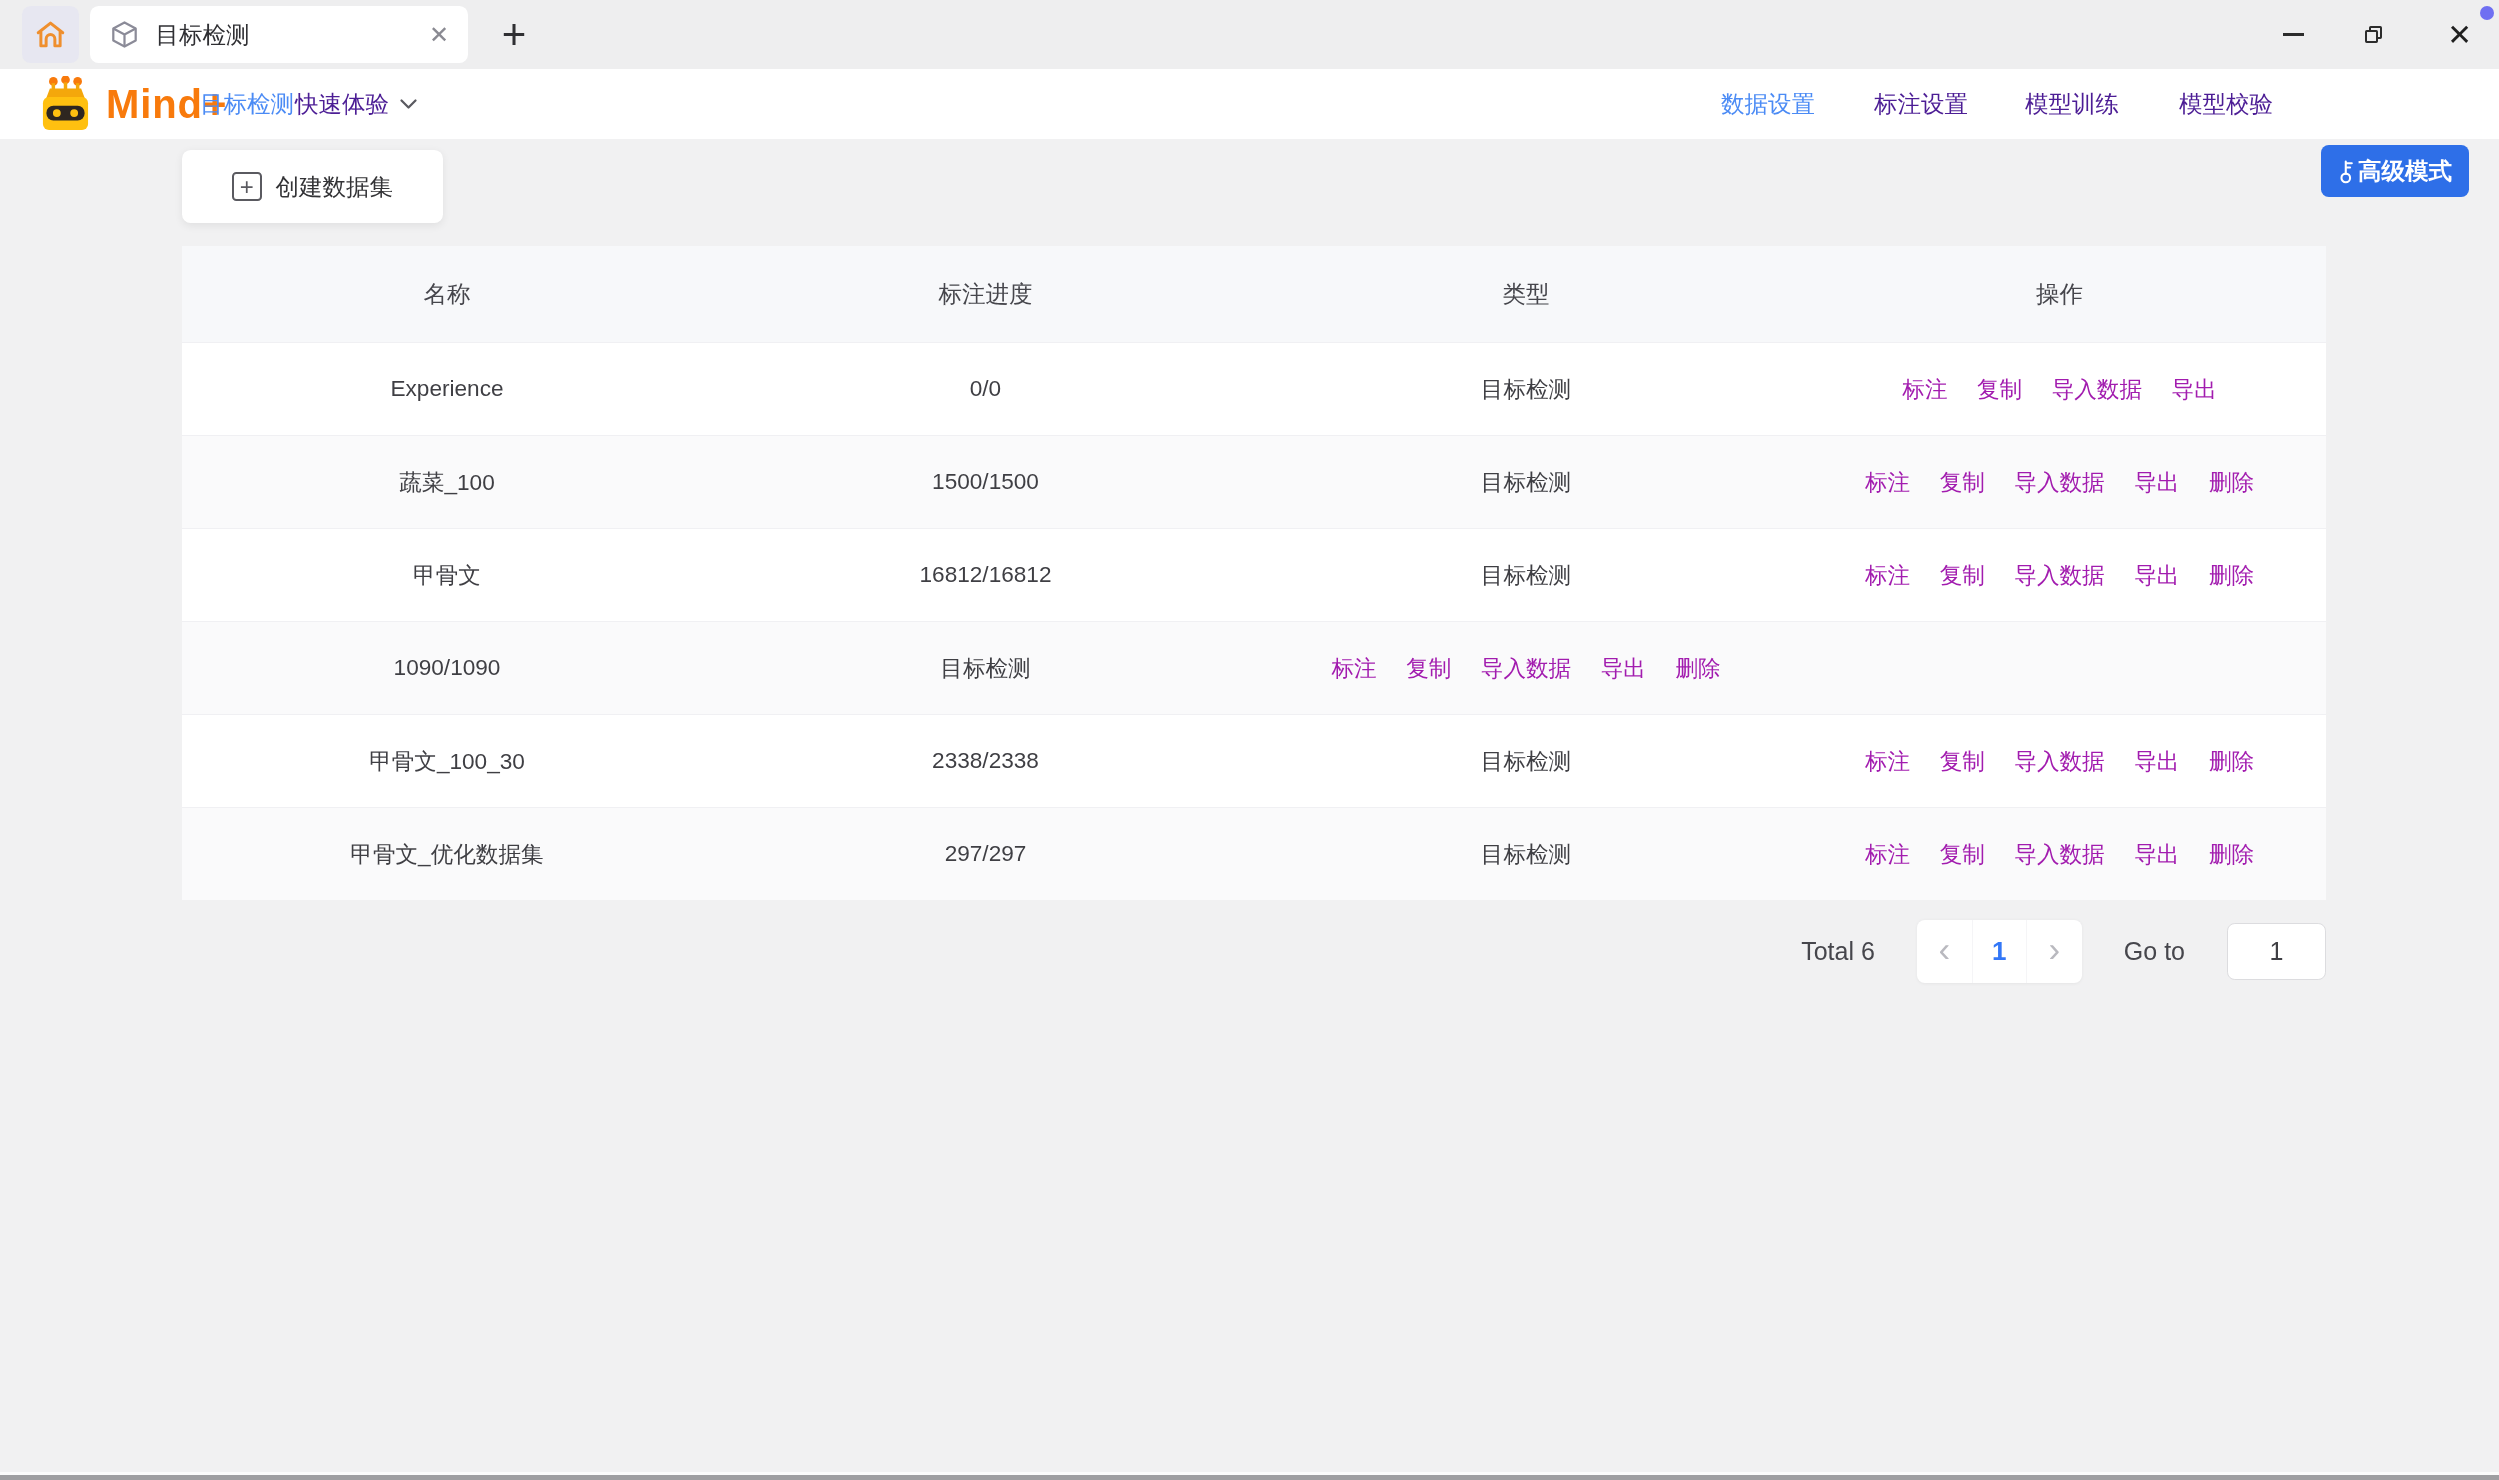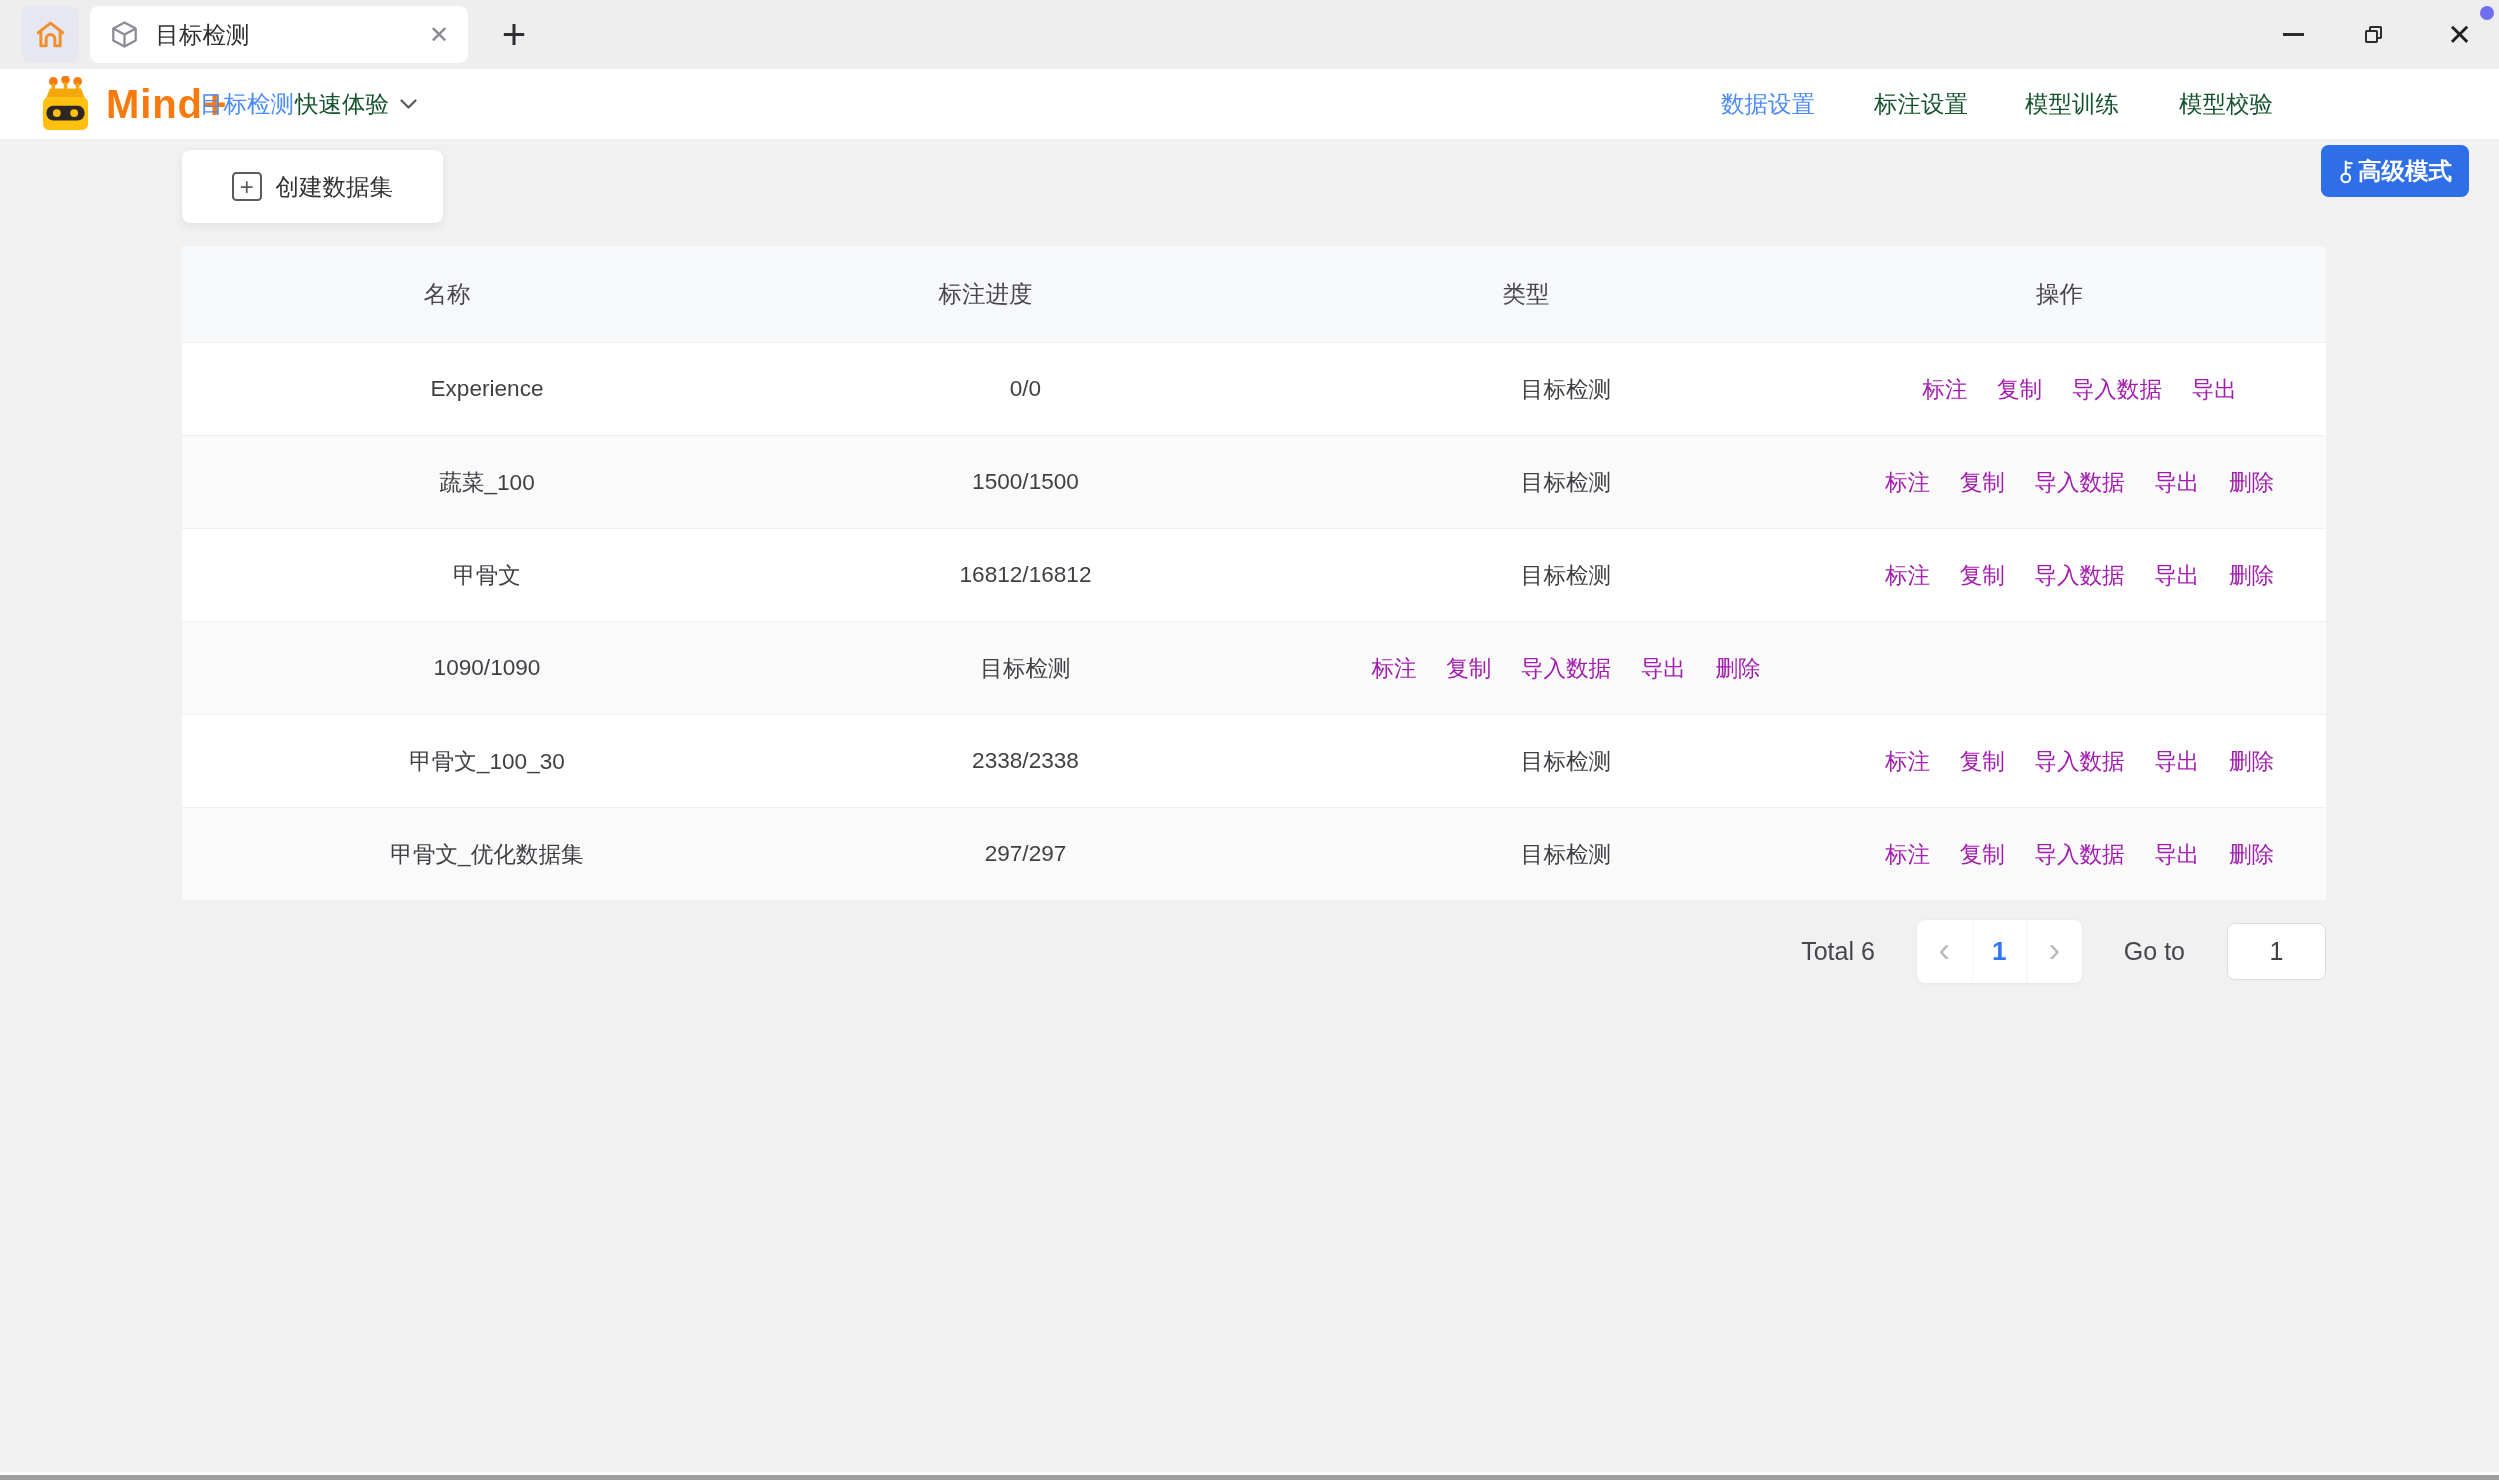--- a/index.html
+++ b/index.html
@@ -28,21 +28,21 @@
   .restore-shape { position:relative; width:17.4px; height:17.4px; }
   .restore-shape .back { position:absolute; left:4.3px; top:0; width:13px; height:13px; border:2.2px solid #2c2c2c; border-radius:1.7px; }
   .restore-shape .front { position:absolute; left:0; top:4.3px; width:13px; height:13px; border:2.2px solid #2c2c2c; border-radius:1.7px; background:#eeeeef; }
   .win-close { left:2435px; font-size:29.5px; color:#1f1f1f; font-weight:300; }
   .notif-dot { position:absolute; left:2480px; top:6px; width:14px; height:14px; border-radius:50%; background:#6f6ff2; }
 
   
   .navbar { position:absolute; left:0; top:69px; width:2500px; height:70px; background:#ffffff; }
   .logo { position:absolute; left:36px; top:7px; display:flex; align-items:center; gap:11px; }
   .logo-text { font-size:40px; font-weight:bold; color:#f87a0c; letter-spacing:0.9px; }
-  .nav-item { position:absolute; top:0; height:70px; display:flex; align-items:center; font-size:23.5px; color:#14532d; cursor:pointer; }
+  .nav-item { position:absolute; top:0; height:70px; display:flex; align-items:center; font-size:23.5px; color:#4c1d95; cursor:pointer; }
   .nav-item.active { color:#4b8bf5; }
   .nav-left-1 { left:200px; }
   .nav-left-2 { left:295px; gap:8.7px; }
   .nav-right-1 { left:1721px; }
   .nav-right-2 { left:1874px; }
   .nav-right-3 { left:2025px; }
   .nav-right-4 { left:2179px; }
   .adv-btn { position:absolute; left:2321px; top:76px; width:148px; height:52px; background:#2e6fe8;
              border-radius:7.8px; display:flex; align-items:center; justify-content:center; gap:1px;
              color:#ffffff; font-size:23.5px; font-weight:bold; cursor:pointer; }
@@ -54,21 +54,21 @@
   .plus-box { width:29.5px; height:29.5px; border:2.6px solid #5a5a60; border-radius:4.3px;
               display:flex; align-items:center; justify-content:center; font-size:24px; color:#5a5a60; line-height:1; }
   .create-label { font-size:23.5px; color:#333336; }
 
   
   .table-card { position:absolute; left:182px; top:246px; width:2144px; background:#ffffff; }
   .thead-row { display:grid; grid-template-columns:530px 547px 534px 1fr; height:96px; align-items:center;
                background:#f7f8fa; }
   .hcell { text-align:center; font-size:23.5px; color:#46464c; }
   .trow { display:grid; grid-template-columns:530px 547px 534px 1fr; height:93px; align-items:center;
-          background:#ffffff; border-top:0.9px solid #f0f0f3;padding-left:40px; }
+          background:#ffffff; border-top:0.9px solid #f0f0f3; }
   .trow.alt { background:#fafafb; }
   .tcell { text-align:center; font-size:22.6px; color:#3f3f44; }
   .cell-actions { display:flex; justify-content:center; align-items:center; gap:29.5px; }
   .action-link { font-size:22.6px; color:#a21caf; cursor:pointer; white-space:nowrap; }
 
   
   .pagination { position:absolute; left:182px; top:919px; width:2144px; height:64px;
                 display:flex; align-items:center; justify-content:flex-end; gap:42px; }
   .total-label { font-size:25px; color:#46464c; }
   .pager { display:flex; height:63px; background:#ffffff; border-radius:7.8px; overflow:hidden;

